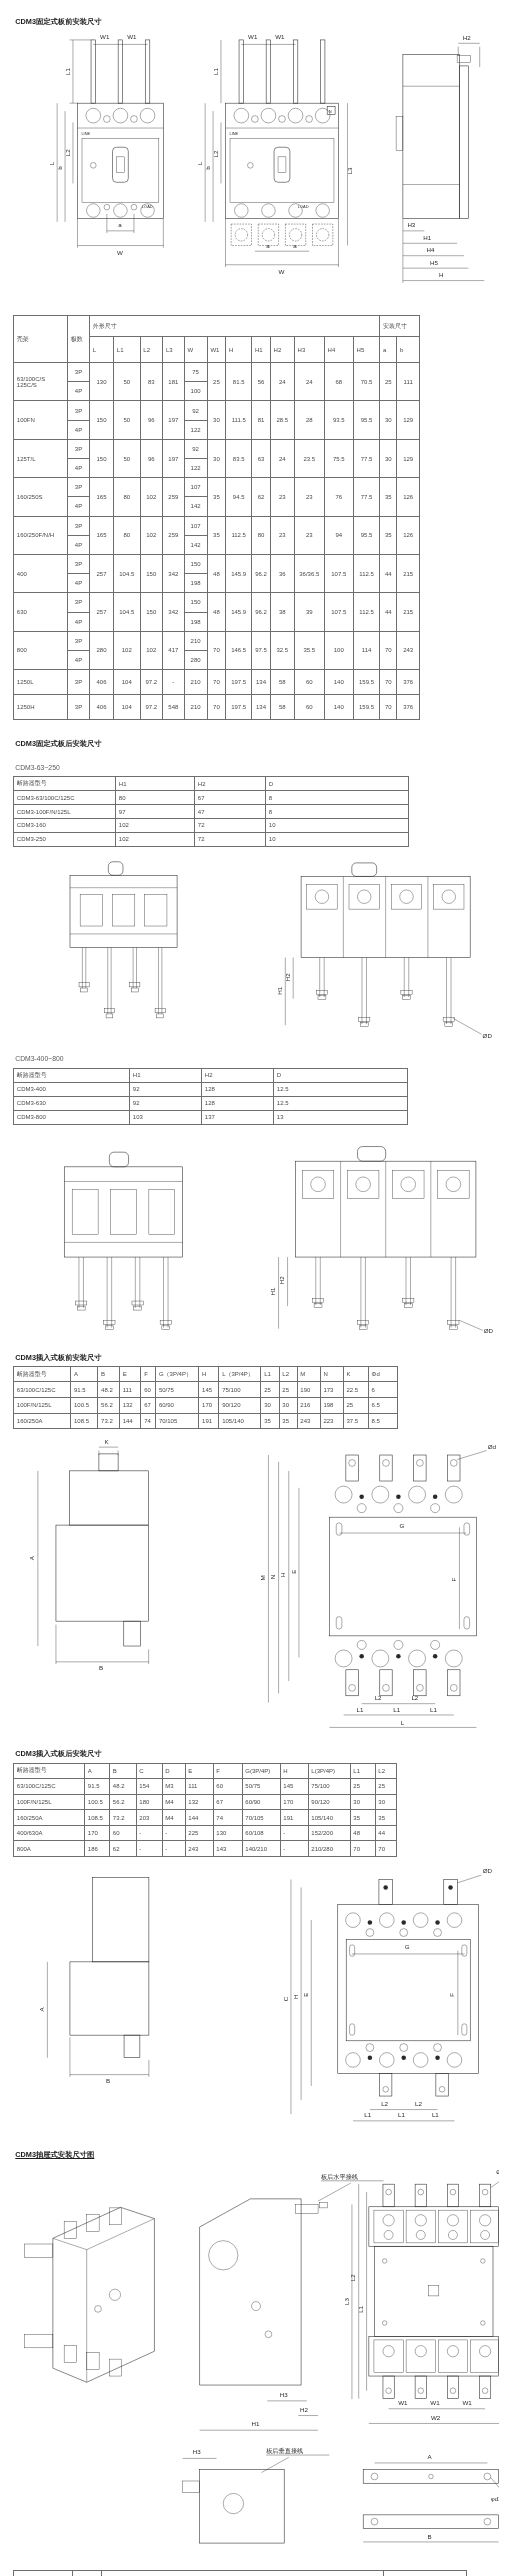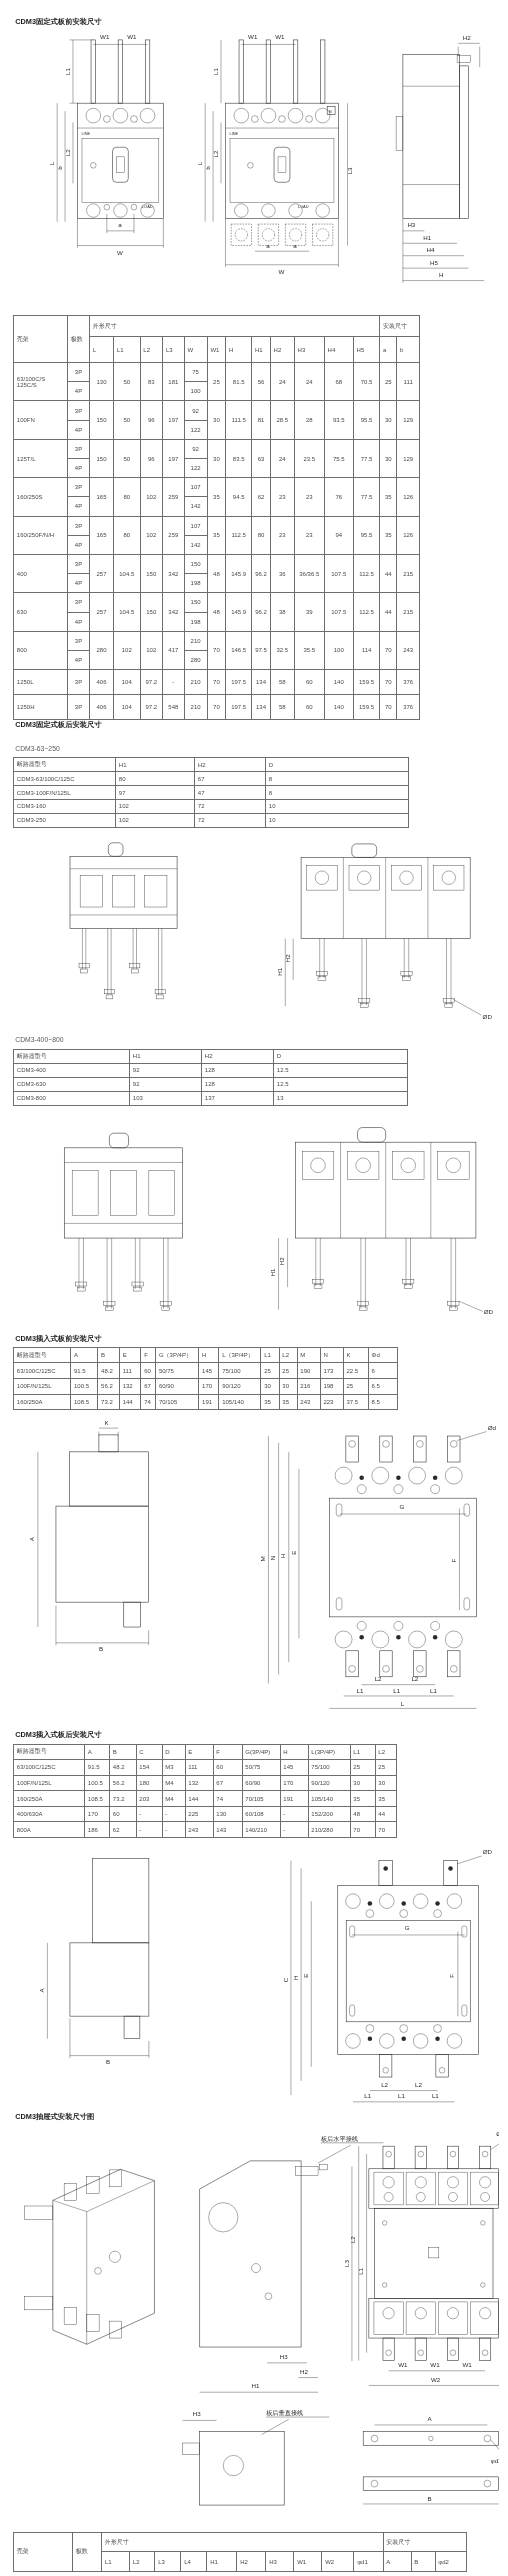--- a/index.html
+++ b/index.html
@@ -417,21 +417,21 @@
           <td>58</td>
           <td>60</td>
           <td>140</td>
           <td>159.5</td>
           <td>70</td>
           <td>376</td>
         </tr>
       </tbody>
     </table>
 
-  <h1 class="sec-title" style="">CDM3固定式板后安装尺寸</h1>
+  <h1 class="sec-title" style="margin-top:19px;">CDM3固定式板后安装尺寸</h1>
   <div class="sub-title">CDM3-63~250</div>
 
   <table class="tbl t-small" style="width:394px;">
       <colgroup>
         <col style="width:102px">
         <col style="width:79px">
         <col style="width:71px">
         <col style="width:143px">
       </colgroup>
       <tbody>
@@ -992,21 +992,21 @@
       <text x="712" y="426">L2</text>
       <line class="tn" x1="602" y1="452" x2="662" y2="452"></line>
         <line class="tn" x1="662" y1="452" x2="722" y2="452"></line>
         <line class="tn" x1="722" y1="452" x2="782" y2="452"></line>
       <text x="622" y="446">L1</text>
       <text x="682" y="446">L1</text>
       <text x="742" y="446">L1</text>
     </g>
   </svg>
 
-  <h1 class="sec-title" style="margin-top:0;">CDM3抽屉式安装尺寸图</h1>
+  <h1 class="sec-title" style="margin-top:19px;text-decoration:underline;">CDM3抽屉式安装尺寸图</h1>
 
   <svg class="fig" width="486" height="395" viewBox="0 0 860 700">
     <g>
       <polygon class="ln" points="70,130 190,75 250,95 250,330 130,385 70,360"></polygon>
       <line class="tn" x1="70" y1="130" x2="130" y2="150"></line>
         <line class="tn" x1="130" y1="150" x2="250" y2="95"></line>
         <line class="tn" x1="130" y1="150" x2="130" y2="385"></line>
       <rect class="tn" x="90" y="100" width="22" height="30"></rect>
         <rect class="tn" x="130" y="88" width="22" height="30"></rect>
         <rect class="tn" x="170" y="76" width="22" height="30"></rect>

